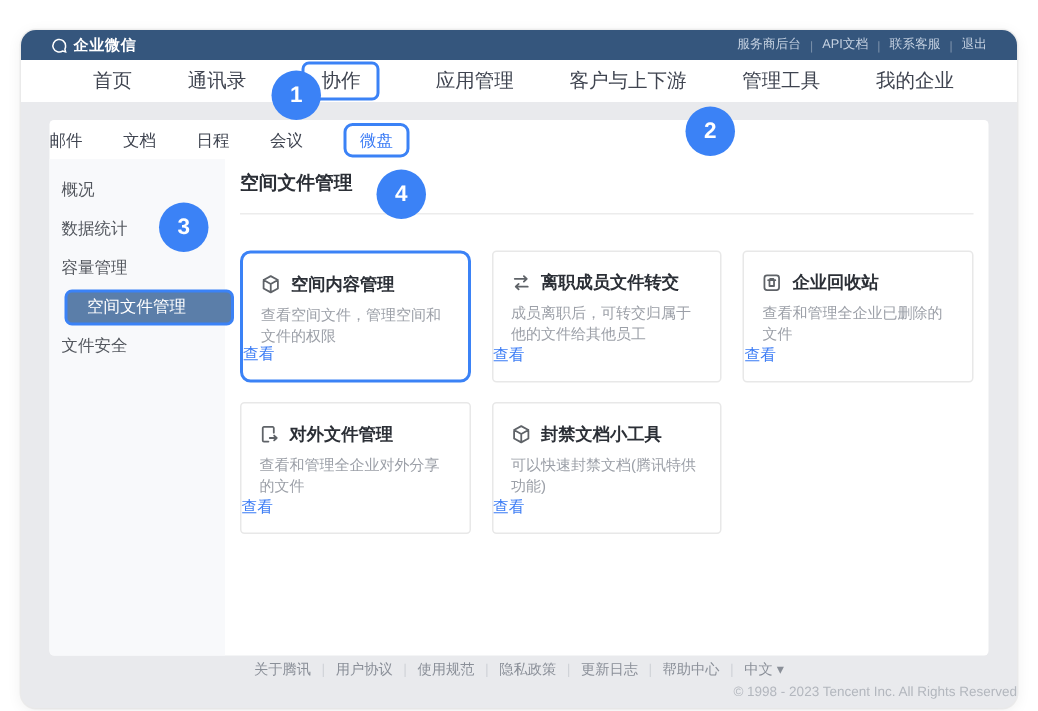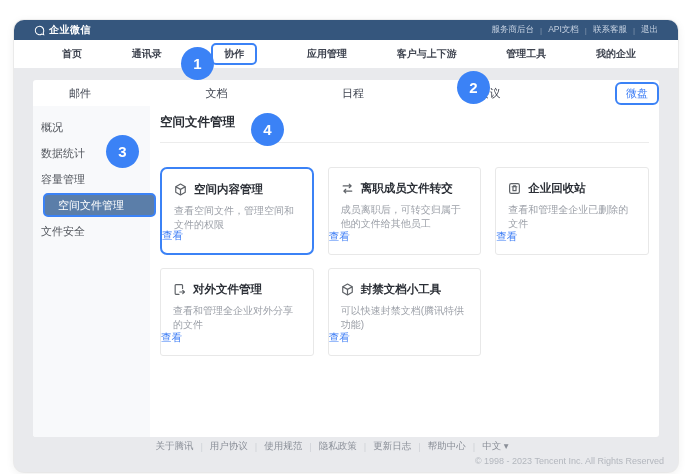--- a/index.html
+++ b/index.html
@@ -17,27 +17,27 @@
   
   .topbar{height:20px;background:var(--topbar);display:flex;align-items:center;
     justify-content:space-between;padding:0 20px;}
   .logo{display:flex;align-items:center;gap:4px;color:#fff;font-size:10px;font-weight:bold;letter-spacing:.5px;}
   .topbar-links{display:flex;align-items:center;gap:6px;font-size:8.5px;color:#C5D1E1;padding-left:33px;}
   .topbar-links .sep{color:rgba(255,255,255,.35);font-size:8px;}
   .topbar-links span[data-interactable="true"]{cursor:pointer;}
   
   .navbar{height:28px;background:#fff;display:flex;align-items:center;
     justify-content:space-between;padding:0 42px 0 48px;}
-  .nav-item{font-size:10px;color:#3F4450;cursor:pointer;white-space:nowrap;font-weight:bold;}
+  .nav-item{font-size:13px;color:#3F4450;cursor:pointer;white-space:nowrap;}
   .nav-item.annotated{border:2px solid var(--accent);border-radius:5px;padding:2px 11px;background:#fff;}
   
   .app-body{position:relative;height:404px;background:var(--body-gray);}
   .panel{position:absolute;left:19px;top:12px;width:626px;height:357px;background:var(--panel);
     border-radius:3px;}
-  .subtabs{height:26px;display:flex;align-items:center;justify-content:space-between;gap:27px;margin-left:36px;}
+  .subtabs{height:26px;display:flex;align-items:center;justify-content:flex-start;gap:27px;}
   .subtab{font-size:11px;color:#3F4450;cursor:pointer;}
   .subtab.active{color:var(--link);}
   .subtab.annotated{border:2px solid var(--accent);border-radius:6px;padding:2px 9px;background:#fff;}
   .panel-main{display:flex;height:331px;}
   .sidebar{width:117px;background:var(--sidebar-bg);padding-top:8px;border-bottom-left-radius:3px;overflow:visible;}
   .side-item{height:26px;line-height:26px;padding-left:8px;font-size:11px;color:#53575E;cursor:pointer;white-space:nowrap;}
   .side-item.active{background:#5B7EA9;color:#fff;border:2px solid var(--accent);border-radius:5px;
     height:24px;line-height:20px;margin:1px -6px 1px 10px;padding-left:13px;position:relative;z-index:3;}
   .content{flex:1;padding:5px 10px 0 10px;}
   .content-title{font-size:12.5px;font-weight:bold;color:var(--txt);padding:3px 0 11px 0;}
@@ -52,21 +52,21 @@
   .card-action{position:absolute;left:0;bottom:10px;font-size:10.5px;color:var(--link);cursor:pointer;}
   
   .step{position:absolute;width:33px;height:33px;border-radius:50%;background:var(--accent);
     color:#fff;font-size:15px;font-weight:bold;display:flex;align-items:center;justify-content:center;
     z-index:20;}
   .step-1{left:181px;top:47px;}
   .step-2{left:457px;top:71px;}
   .step-3{left:106px;top:135px;}
   .step-4{left:251px;top:113px;}
   
-  .footer{position:absolute;left:0;width:664px;bottom:8px;text-align:center;z-index:2;}
+  .footer{position:absolute;left:14px;width:664px;bottom:8px;text-align:center;z-index:2;}
   .footer-links{font-size:9.5px;color:#8A8F98;display:flex;justify-content:center;align-items:center;gap:7px;}
   .footer-links .sep{color:#D0D3D8;}
   .footer-links span[data-interactable="true"]{cursor:pointer;}
   .copyright{margin-top:3px;font-size:9px;color:#B3B7BE;text-align:right;}
   .icon-gray{stroke:#5F6368;fill:none;stroke-width:1.1;stroke-linecap:round;stroke-linejoin:round;}
 </style>
 </head>
 <body>
 
 <div class="stage" data-interactable="false">

